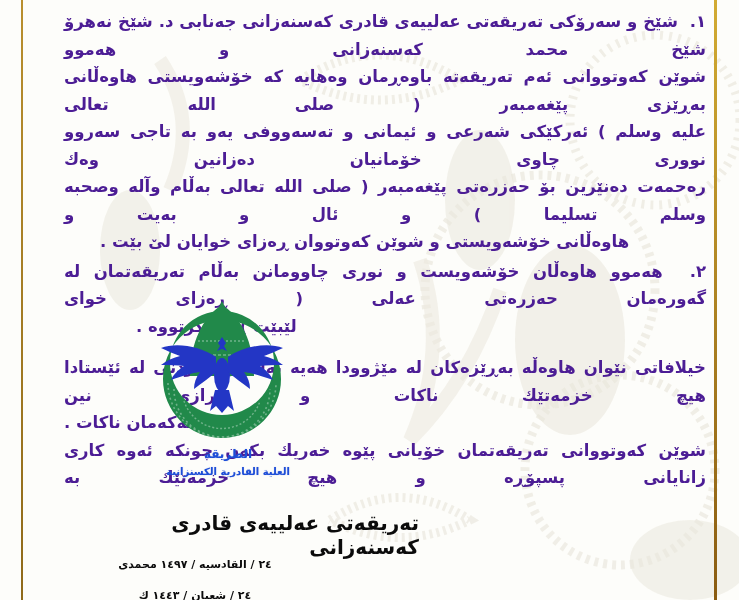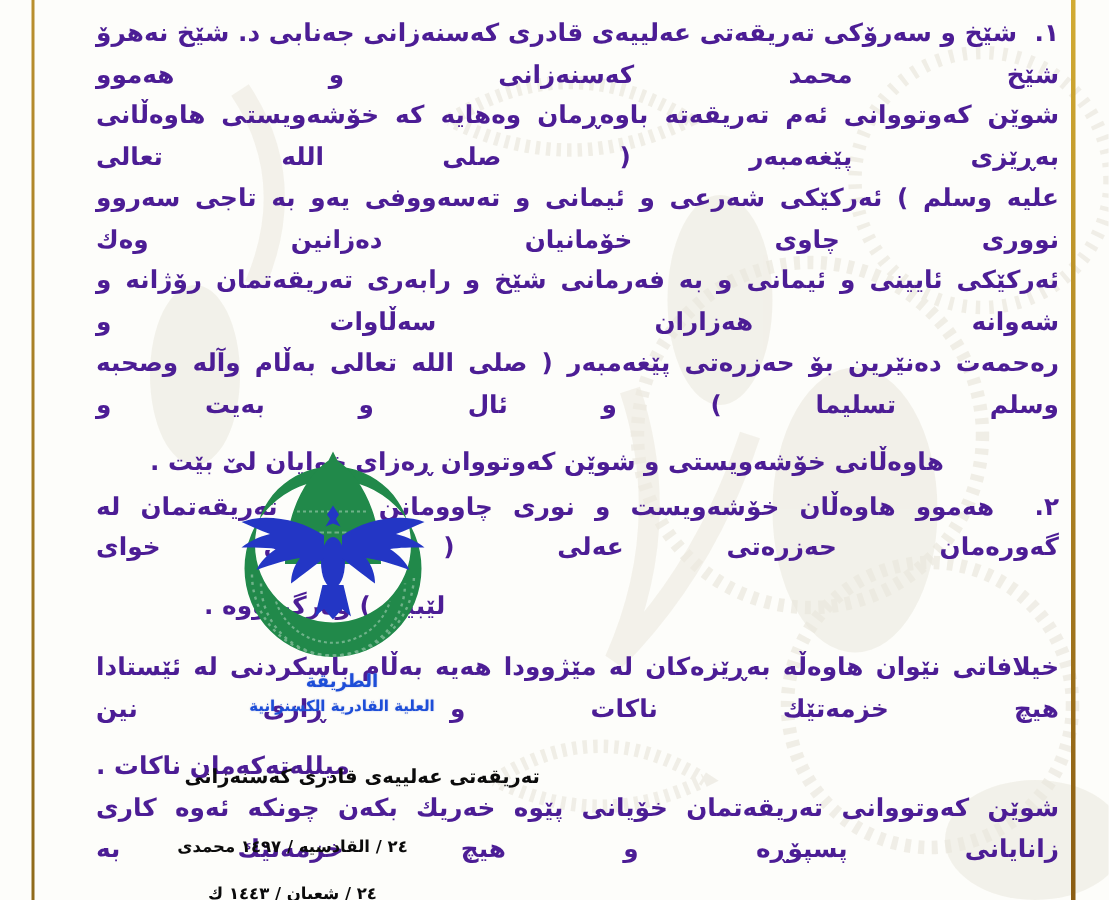--- a/index.html
+++ b/index.html
@@ -19,42 +19,42 @@
   .rule-right{left:714px;width:3px;background:linear-gradient(#d2ab33,#8a5c12);}
 
   
   .text-block{position:absolute;left:64px;top:8px;width:642px;z-index:2;color:#4c1d95;}
   .line{
     direction:rtl;
     font-weight:bold;font-size:16.5px;line-height:27.5px;
     text-align:justify;text-align-last:justify;text-justify:inter-word;
     white-space:normal;
   }
-  .line.end-l{text-align:left;text-align-last:left;margin-top:11px;}
+  .line.end-l{text-align:left;text-align-last:left;}
   .end-l.ind36{padding-left:0;margin-left:36px;}
   .end-l.ind72{margin-left:72px;}
   .num{letter-spacing:1px;}
   .num::after{content:"\00a0\00a0";}
   .item2{margin-top:2px;}
   .par3{margin-top:14px;}
 
   
   .logo{position:absolute;left:138px;top:299px;width:168px;height:146px;z-index:2;}
   .emblem-text{
     position:absolute;left:128px;top:446px;width:200px;z-index:2;
     text-align:center;direction:rtl;color:#1d4ed8;font-weight:bold;
     text-shadow:0 0 1px rgba(90,110,210,.55);
   }
   .emblem-text .l1{font-size:12px;line-height:16px;letter-spacing:1px;}
   .emblem-text .l2{font-size:10px;line-height:20px;letter-spacing:.5px;}
 
   
   .sig-title{
     position:absolute;left:64px;top:511px;width:355px;z-index:2;
-    direction:rtl;text-align:center;font-weight:bold;font-size:13px;color:#0b0b0b;
+    direction:rtl;font-weight:bold;font-size:20px;color:#0b0b0b;
   }
   .dates{position:absolute;left:60px;top:549px;width:270px;z-index:2;
     direction:rtl;text-align:center;font-weight:bold;color:#0b0b0b;}
   .dates .dl{font-size:11px;line-height:31px;}
 </style>
 </head>
 <body>
 
 <div class="page">
 
@@ -80,21 +80,20 @@
 
   <div class="rule rule-left"></div>
   <div class="rule rule-right"></div>
 
   <div class="text-block">
 
     <div class="para">
       <div class="line"><span class="num">١.</span><span>شێخ و سەرۆکی تەریقەتی عەلییەی قادری کەسنەزانی جەنابی د. شێخ نەهرۆ شێخ محمد کەسنەزانی و هەموو</span></div>
       <div class="line">شوێن کەوتووانی ئەم تەریقەتە باوەڕمان وەهایە کە خۆشەویستی هاوەڵانی بەڕێزی پێغەمبەر ( صلى الله تعالى</div>
       <div class="line">عليه وسلم ) ئەرکێکی شەرعی و ئیمانی و تەسەووفی یەو بە تاجی سەروو نووری چاوی خۆمانیان دەزانین وەك</div>
-      <div class="line">ئەرکێکی ئایینی و ئیمانی و بە فەرمانی شێخ و رابەری تەریقەتمان  رۆژانە و شەوانە هەزاران سەڵاوات و</div>
       <div class="line">رەحمەت  دەنێرین بۆ حەزرەتی پێغەمبەر ( صلى الله تعالى بەڵام  وآله وصحبه وسلم تسليما ) و ئال و بەیت و</div>
       <div class="line end-l ind36">هاوەڵانی خۆشەویستی و شوێن کەوتووان ڕەزای خوایان لێ بێت .</div>
     </div>
 
     <div class="para item2">
       <div class="line"><span class="num">٢.</span><span>هەموو  هاوەڵان  خۆشەویست و نوری چاوومانن  بەڵام تەریقەتمان لە گەورەمان حەزرەتی عەلی ( ڕەزای خوای</span></div>
       <div class="line end-l ind72">لێبێت ) وەرگرتووە .</div>
     </div>
 
     <div class="para par3">

